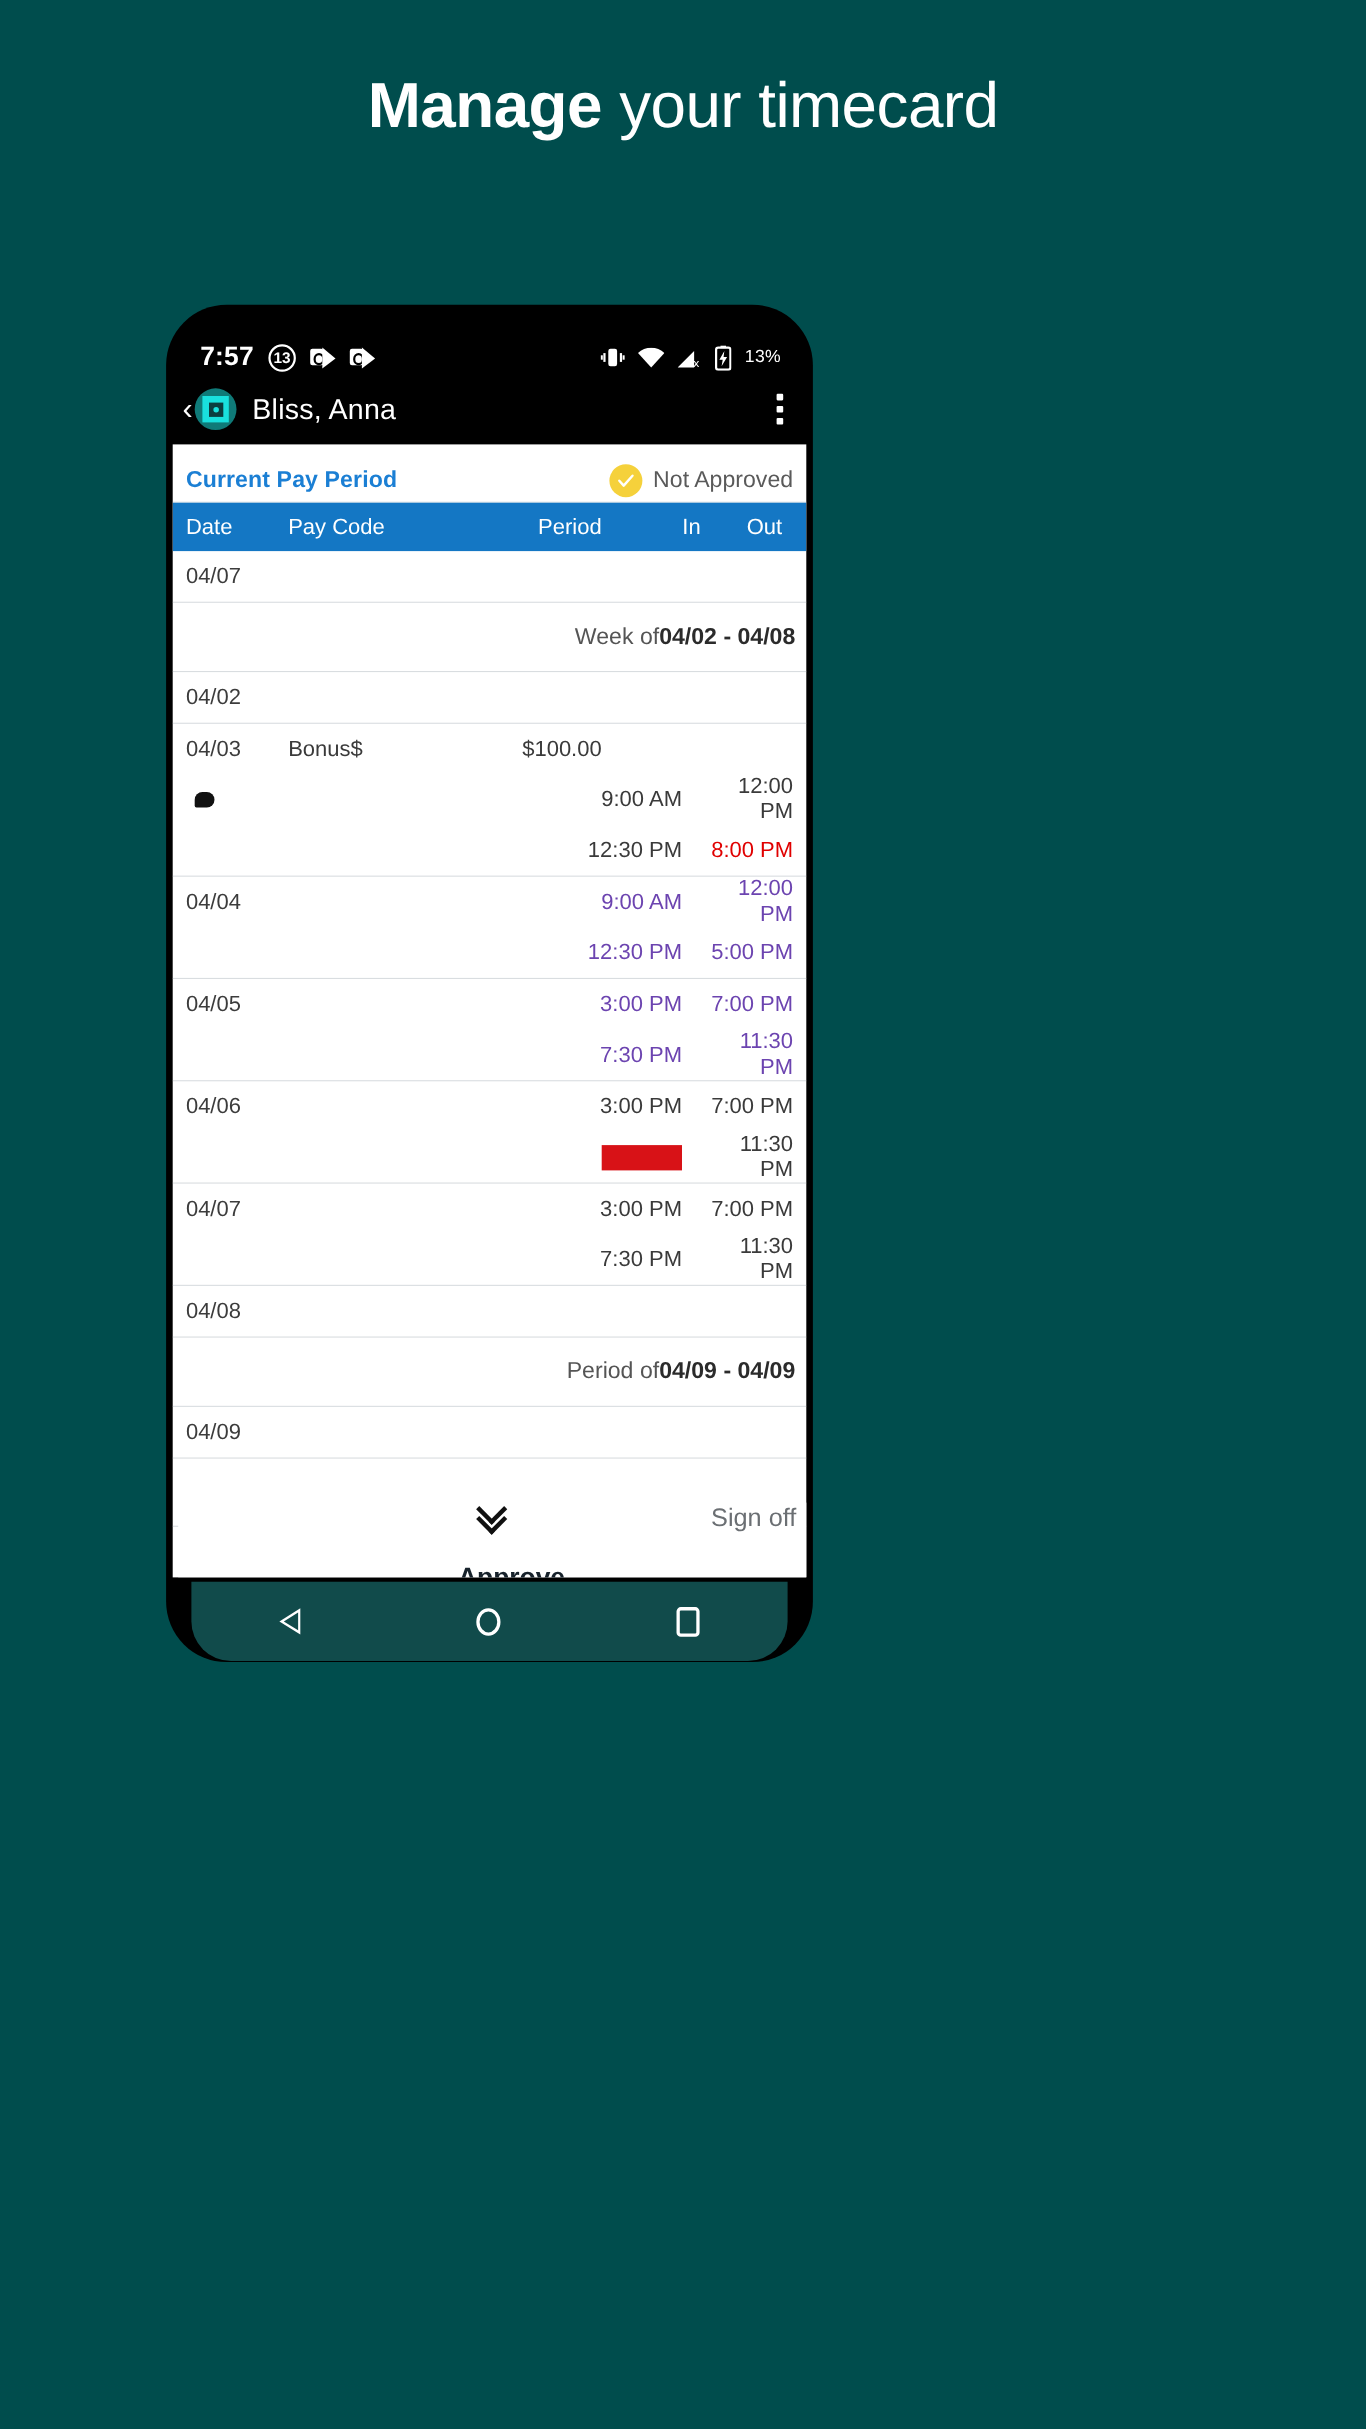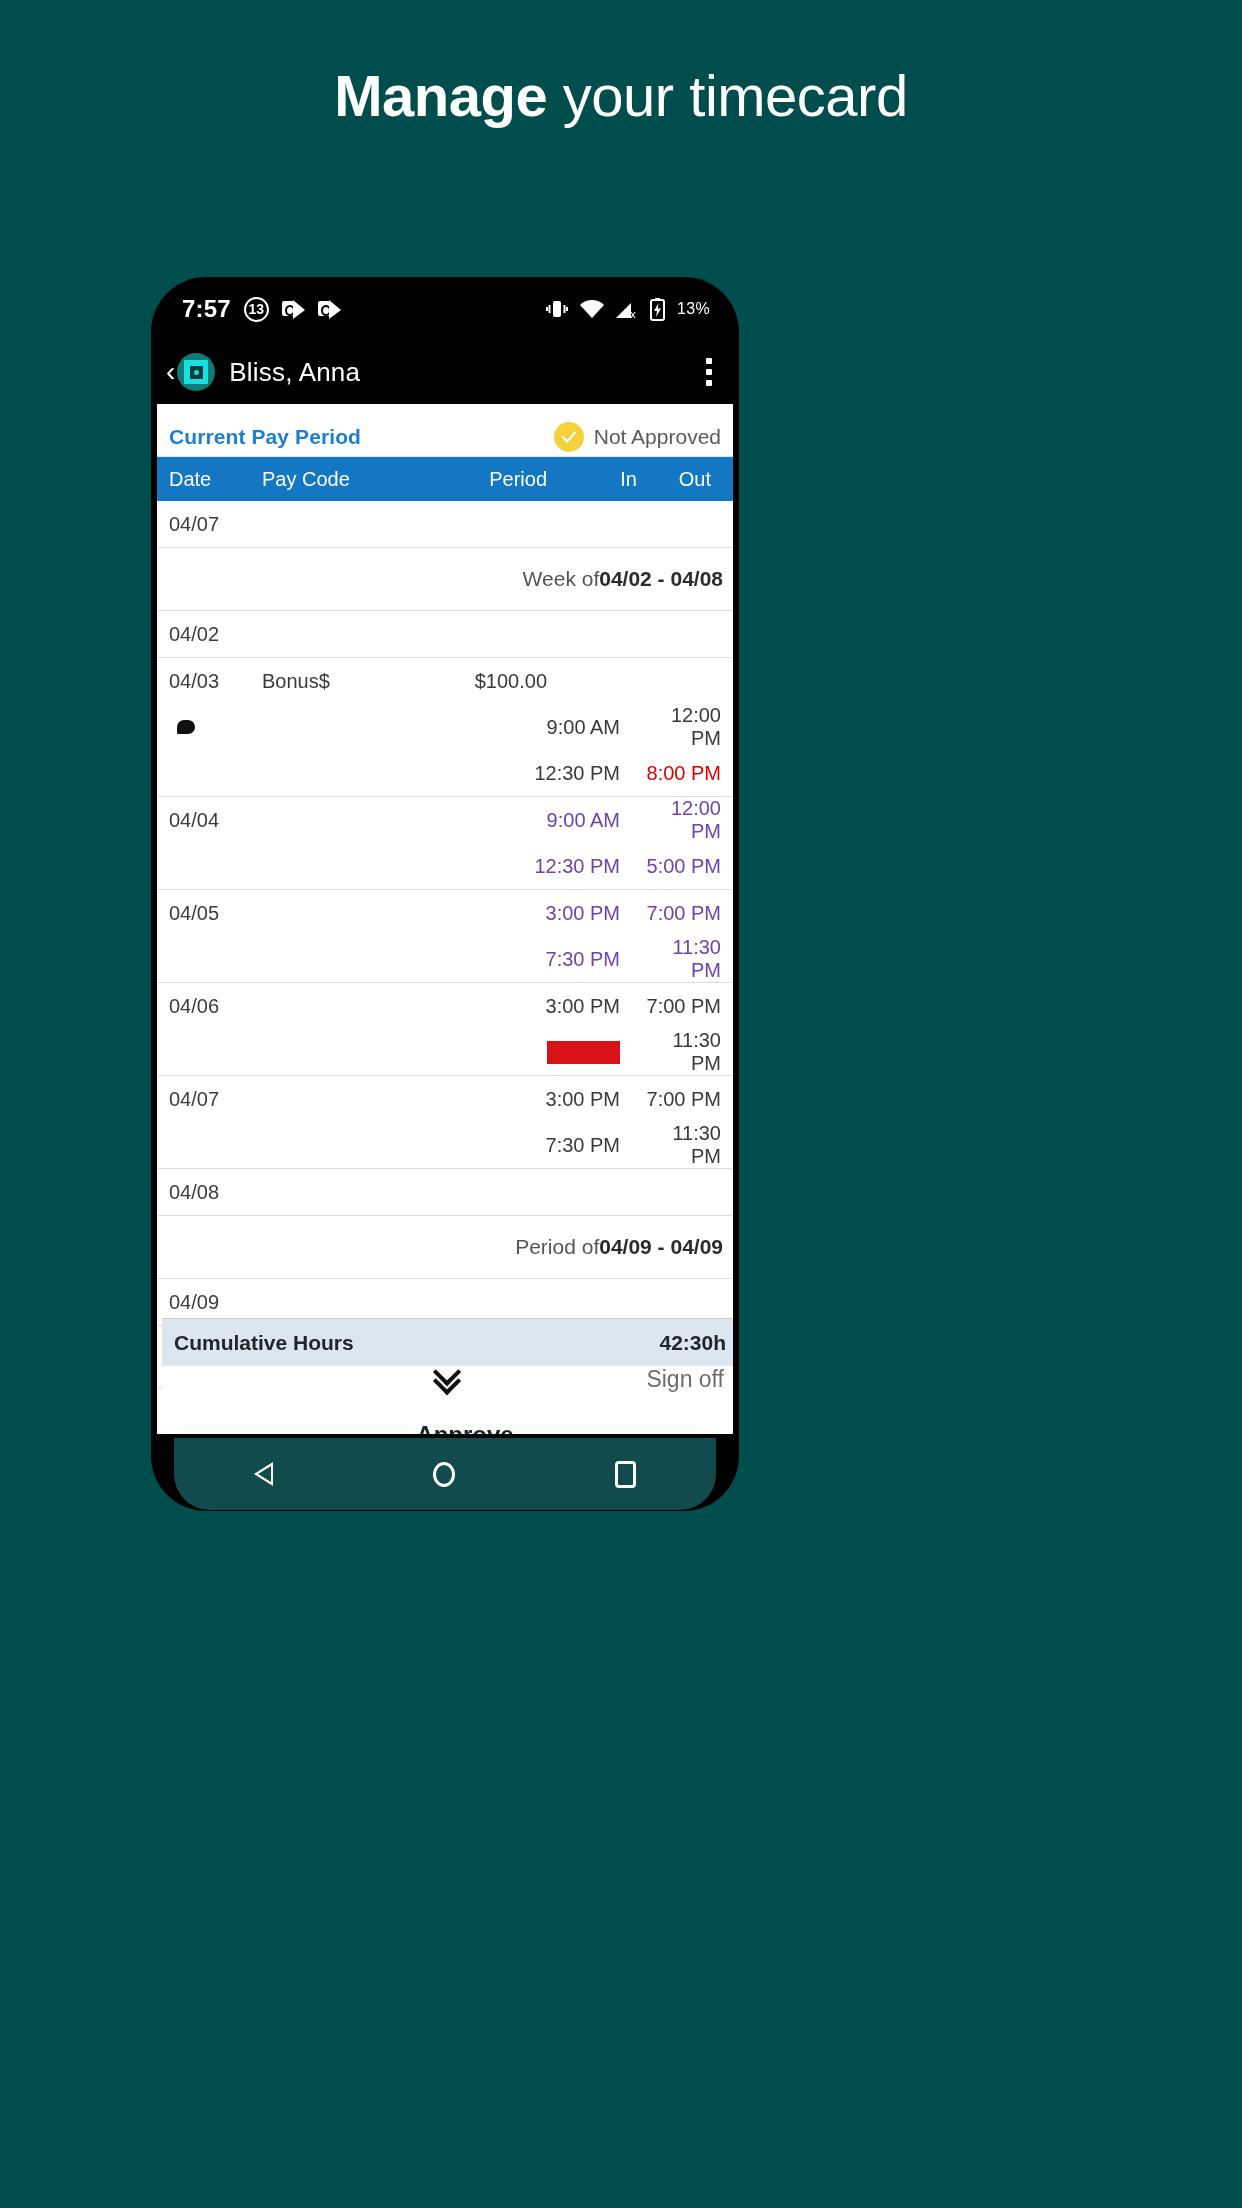--- a/index.html
+++ b/index.html
@@ -24,21 +24,21 @@
   .phone{
     position:absolute; left:152px; top:278px;
     width:586px; height:1232px;
     background:#000; border-radius:54px;
     box-shadow:0 0 0 1px #000;
     overflow:hidden;
   }
 
   
   .statusbar{
-    position:absolute; top:0; left:0; width:586px; height:62px;
+    position:absolute; top:16px; left:0; width:586px; height:62px;
     display:flex; align-items:center; color:#fff;
   }
   .sb-left{ display:flex; align-items:center; margin-left:30px; gap:13px; }
   .sb-time{ font-size:24px; font-weight:bold; letter-spacing:0.2px; }
   .sb-badge{
     width:25px; height:25px; border:2px solid #fff; border-radius:50%;
     font-size:14px; display:flex; align-items:center; justify-content:center;
     font-weight:bold;
   }
   .sb-right{ margin-left:auto; margin-right:28px; display:flex; align-items:center; gap:12px; }
@@ -392,24 +392,20 @@
         <div class="row">
           <div class="row-line">
             <span class="col-date">04/09</span>
             <span class="col-code"></span>
             <span class="col-amt"></span>
           </div>
         </div>
         <div class="blank-row"></div>
       </div>
 
-    <div class="cumulative">
-      <span>Cumulative Hours</span>
-      <span class="val">42:30h</span>
-    </div>
 
     <div class="actions">
       <span class="dchev">
           <i class="a"></i>
           <i class="b"></i>
         </span>
       <span class="signoff">Sign off</span>
       <span class="approve">Approve</span>
     </div>
   </div>

